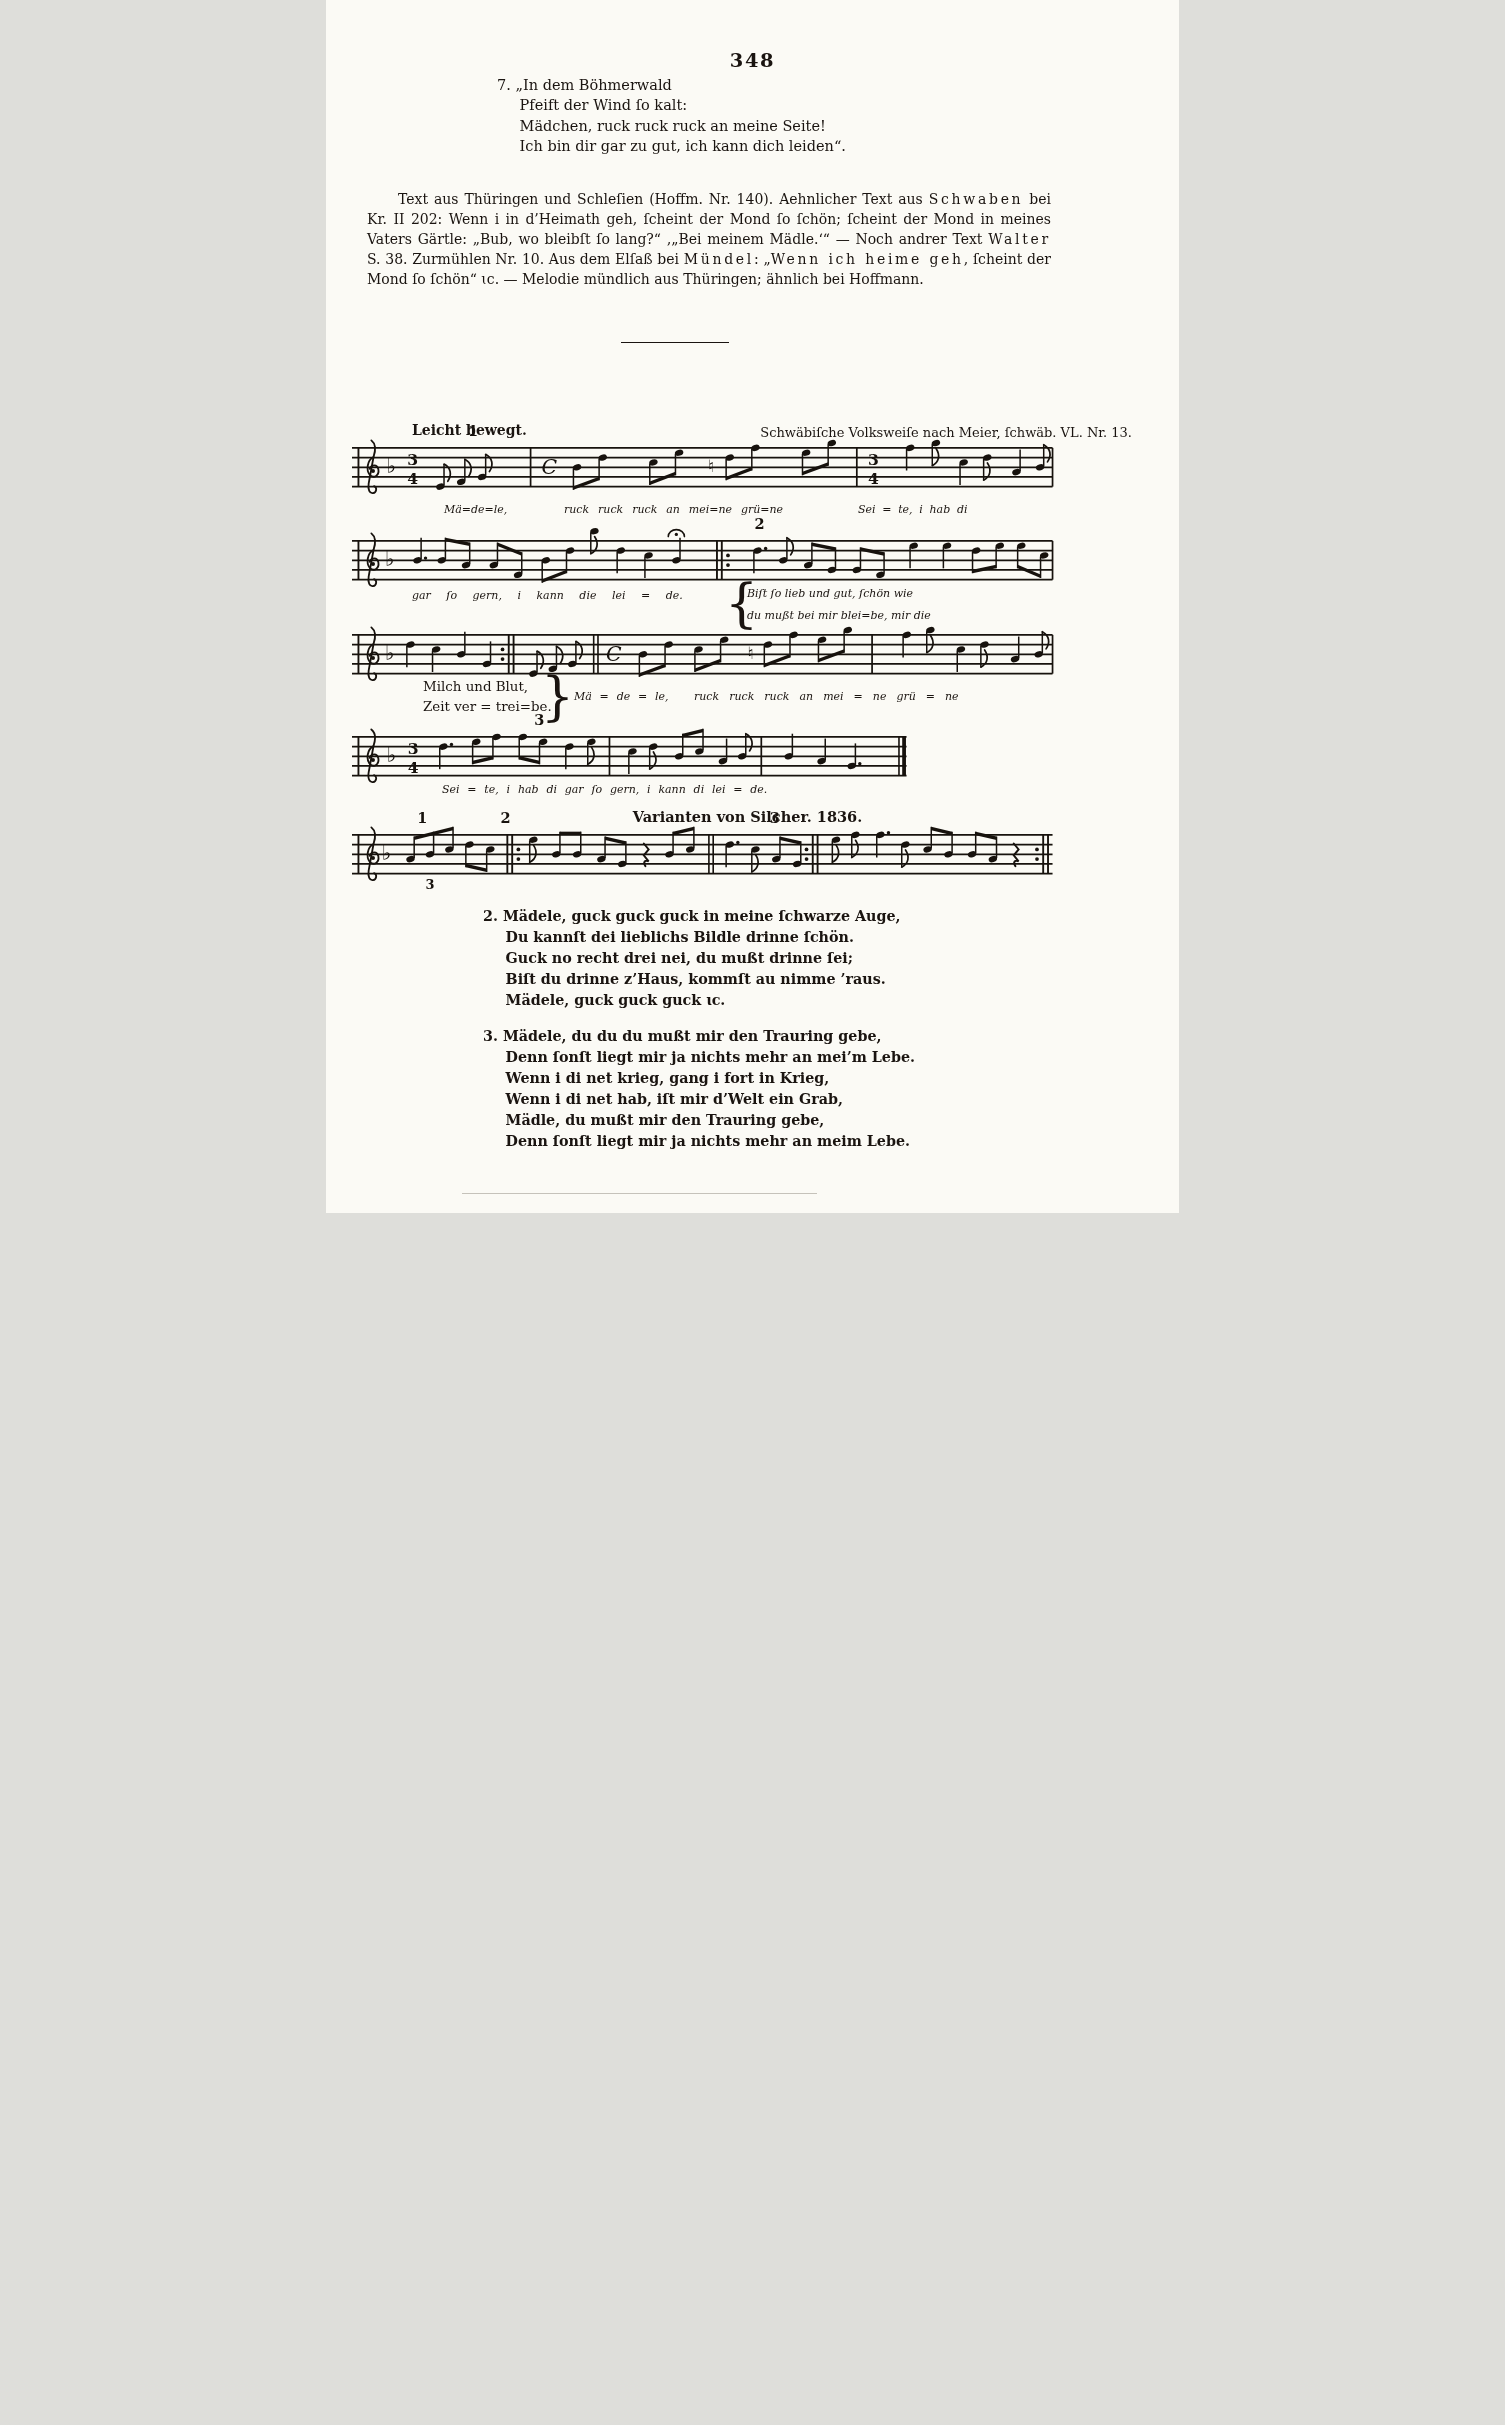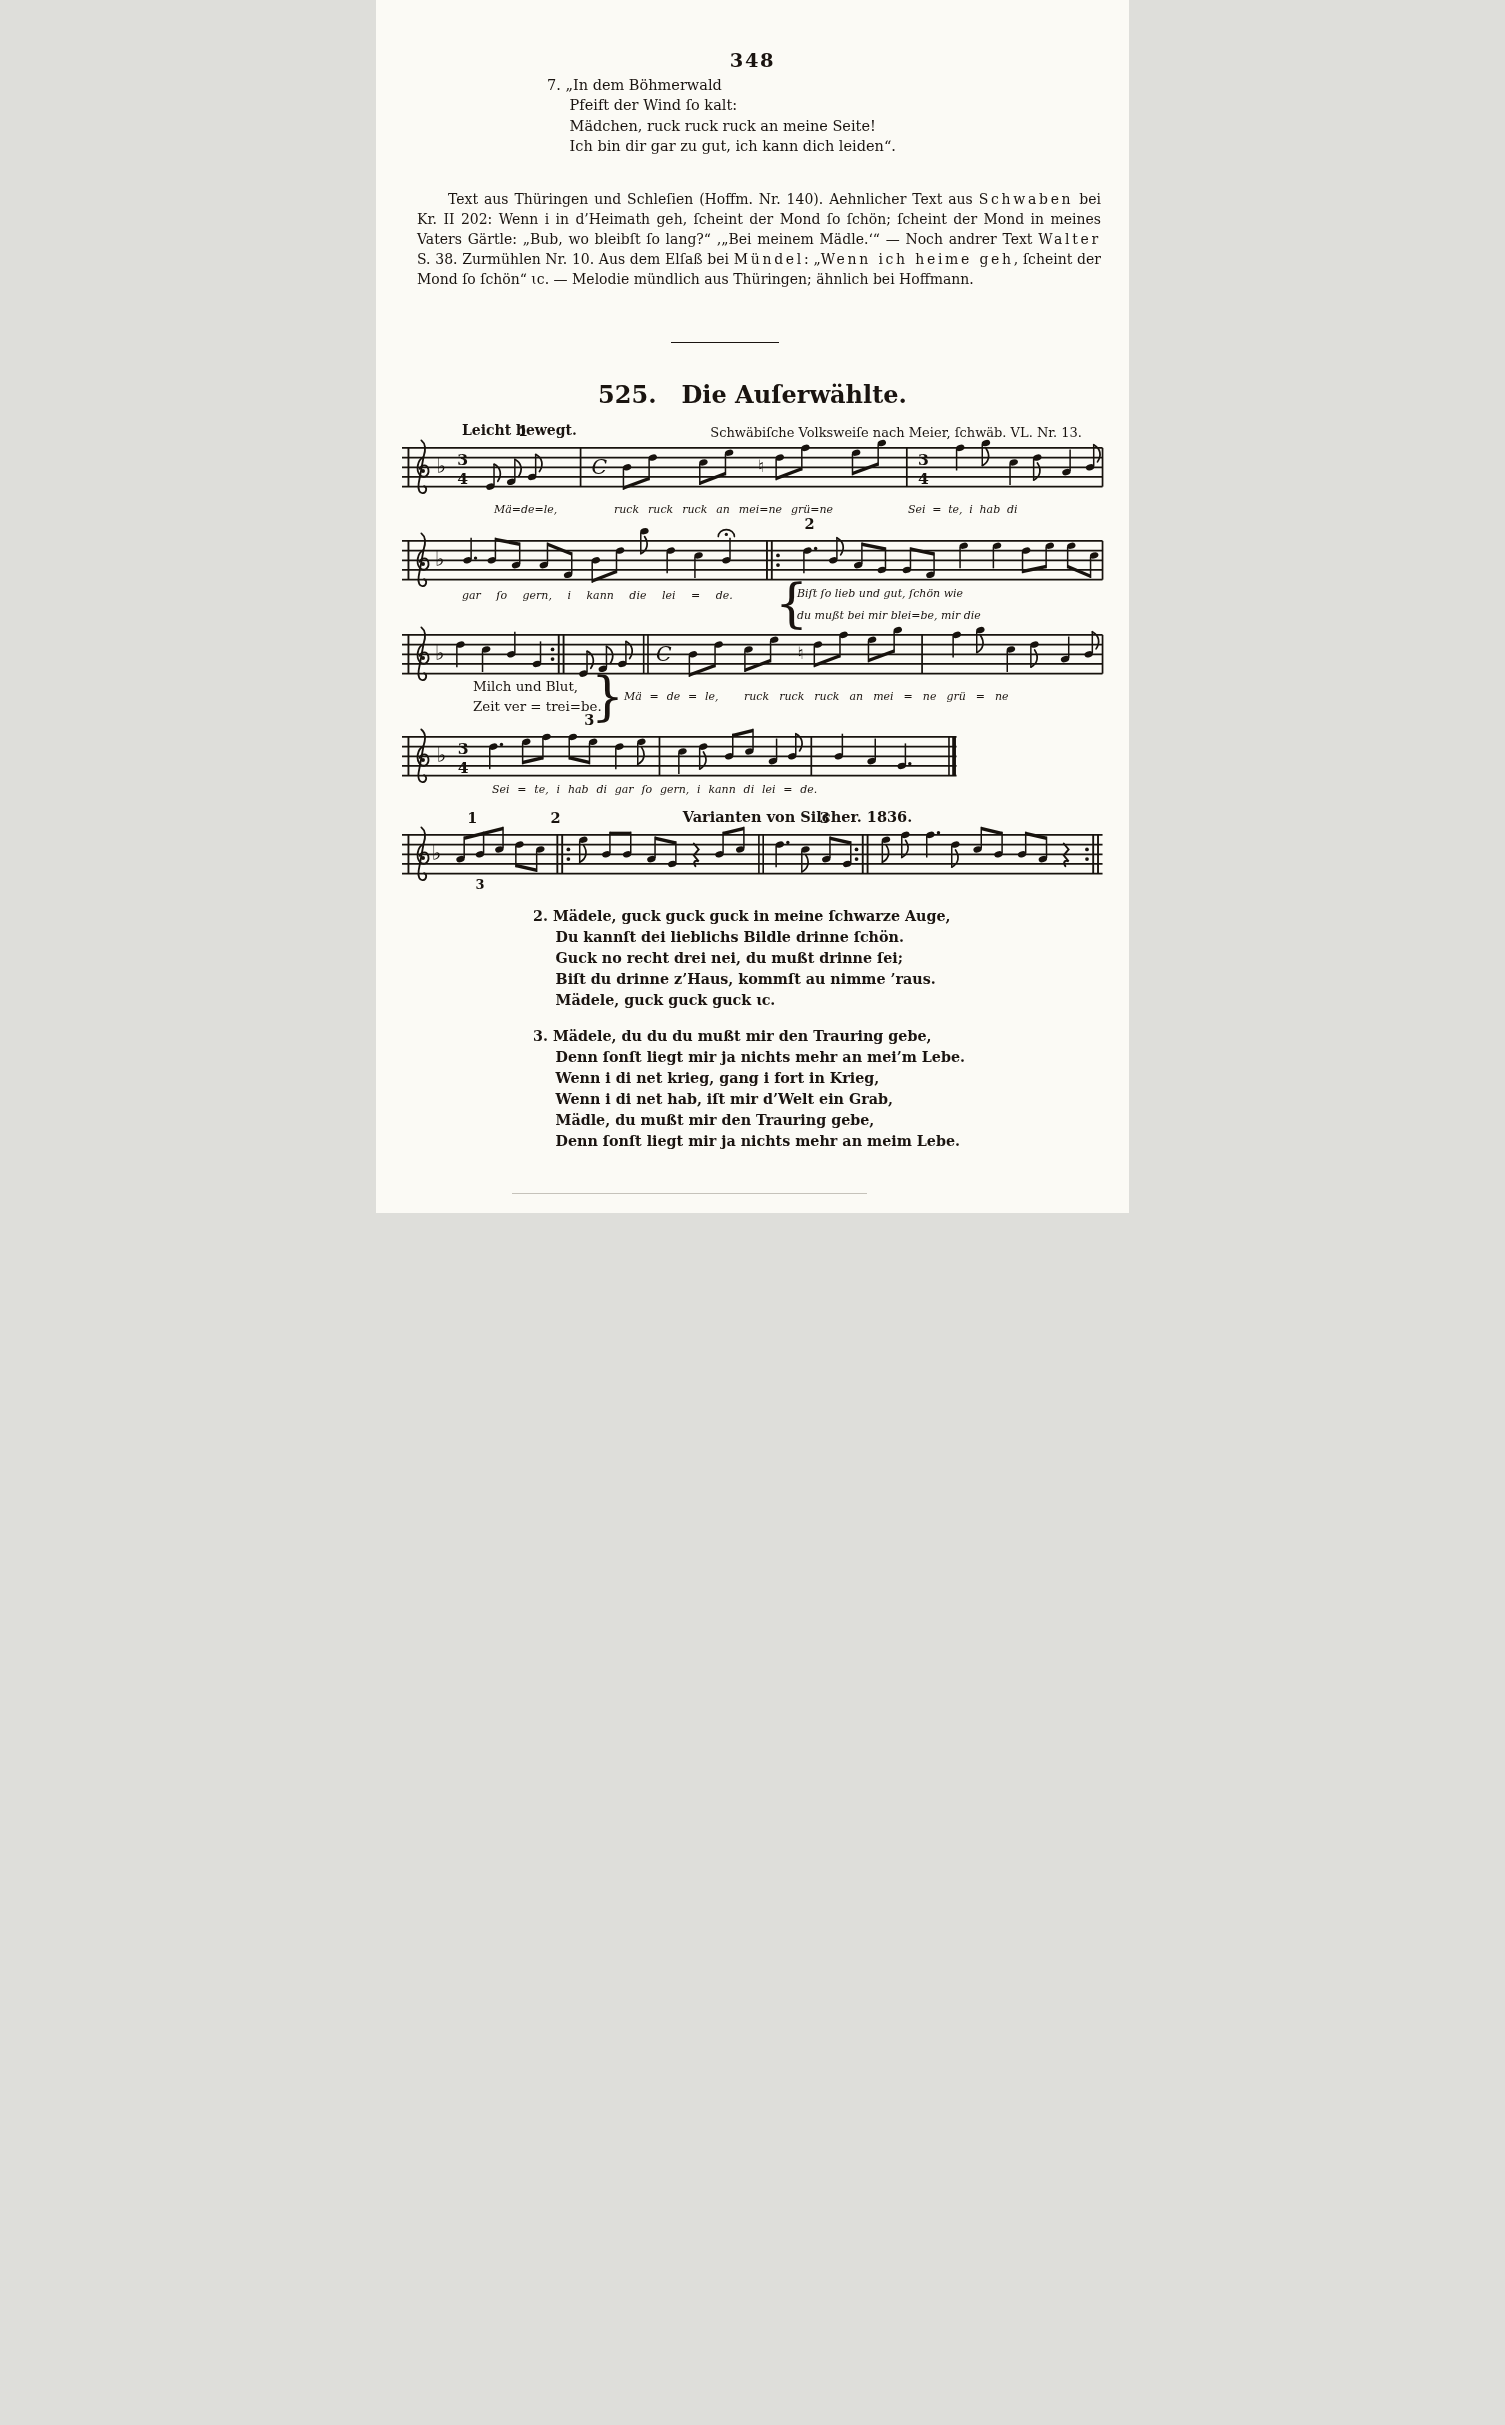--- a/index.html
+++ b/index.html
@@ -1,16 +1,16 @@
 <!DOCTYPE html>
 <html style="font-size:8.6px"><head>
 <meta charset="utf-8">
 <style>
   html,body{margin:0;padding:0;background:#dededa;}
-  .page{position:relative;width:753px;height:1213px;margin:0 auto;background:#fbfaf5;
+  .page{position:relative;width:853px;height:1213px;margin:0 auto;background:#fbfaf5;
         color:#1a1410;font-family:"DejaVu Serif", serif;overflow:hidden;}
   .abs{position:absolute;}
   .pagenum{width:100%;text-align:center;top:49px;font-size:19.4px;font-weight:bold;letter-spacing:1.6px;}
   .verse .vline{white-space:nowrap;padding-left:22.6px;font-size:14.5px;line-height:20.4px;}
   .verse .vline:first-child{padding-left:0;}
   .notepara{left:41px;top:189px;width:684px;font-size:14px;line-height:20px;
             text-align:justify;text-indent:31px;}
   .notepara .spaced{letter-spacing:2.7px;}
   .rule{left:295px;top:342px;width:108px;border-top:1.6px solid #1a1410;}
   .songtitle{width:100%;top:380px;text-align:center;font-size:24px;font-weight:bold;}
@@ -39,23 +39,20 @@
       <div class="vline">7. „In dem Böhmerwald</div>
       <div class="vline">Pfeift der Wind ſo kalt:</div>
       <div class="vline">Mädchen, ruck ruck ruck an meine Seite!</div>
       <div class="vline">Ich bin dir gar zu gut, ich kann dich leiden“.</div>
     </div>
 
   <div class="abs notepara" id="notepara"><span>Text aus Thüringen und Schleſien (Hoffm. Nr. 140).  Aehnlicher Text aus </span><span class="spaced">Schwaben</span><span> bei Kr. II 202: Wenn i in d’Heimath geh, ſcheint der Mond ſo ſchön; ſcheint der Mond in meines Vaters Gärtle: „Bub, wo bleibſt ſo lang?“ ‚„Bei meinem Mädle.‘“ — Noch andrer Text </span><span class="spaced">Walter</span><span> S. 38.  Zurmühlen Nr. 10.  Aus dem Elſaß bei </span><span class="spaced">Mündel</span><span>: „</span><span class="spaced">Wenn ich heime geh</span><span>, ſcheint der Mond ſo ſchön“ ɩc. — Melodie mündlich aus Thüringen; ähnlich bei Hoffmann.</span></div>
 
   <div class="abs rule"></div>
 
-  <div class="abs songtitle">
-    <span class="num">525.</span><span>Die Auſerwählte.</span>
-  </div>
 
   <div class="abs tempo">Leicht bewegt.</div>
   <div class="abs attrib">Schwäbiſche Volksweiſe nach Meier, ſchwäb. VL. Nr. 13.</div>
 
   <div id="staves">
       <svg width="707" height="97" style="left: 26px; top: 422px;" viewBox="0 0 1314 180">
         <line x1="0" y1="48" x2="1302" y2="48" stroke="#17120d" stroke-width="3.2"></line>
         <line x1="0" y1="66" x2="1302" y2="66" stroke="#17120d" stroke-width="3.2"></line>
         <line x1="0" y1="84" x2="1302" y2="84" stroke="#17120d" stroke-width="3.2"></line>
         <line x1="0" y1="102" x2="1302" y2="102" stroke="#17120d" stroke-width="3.2"></line>

